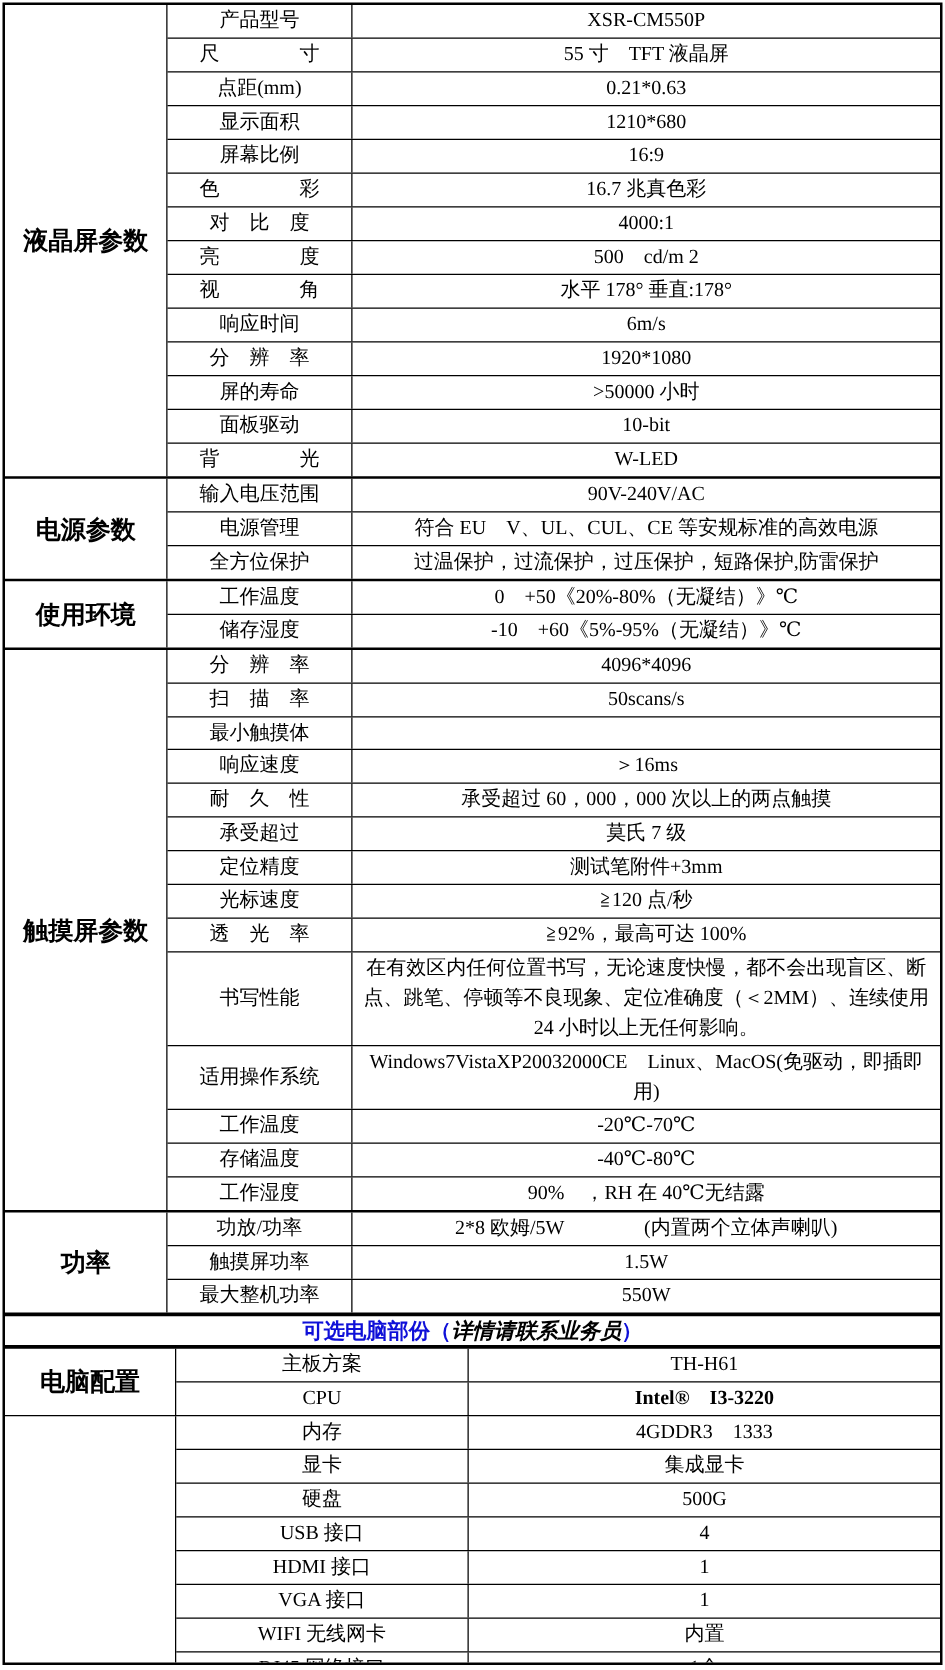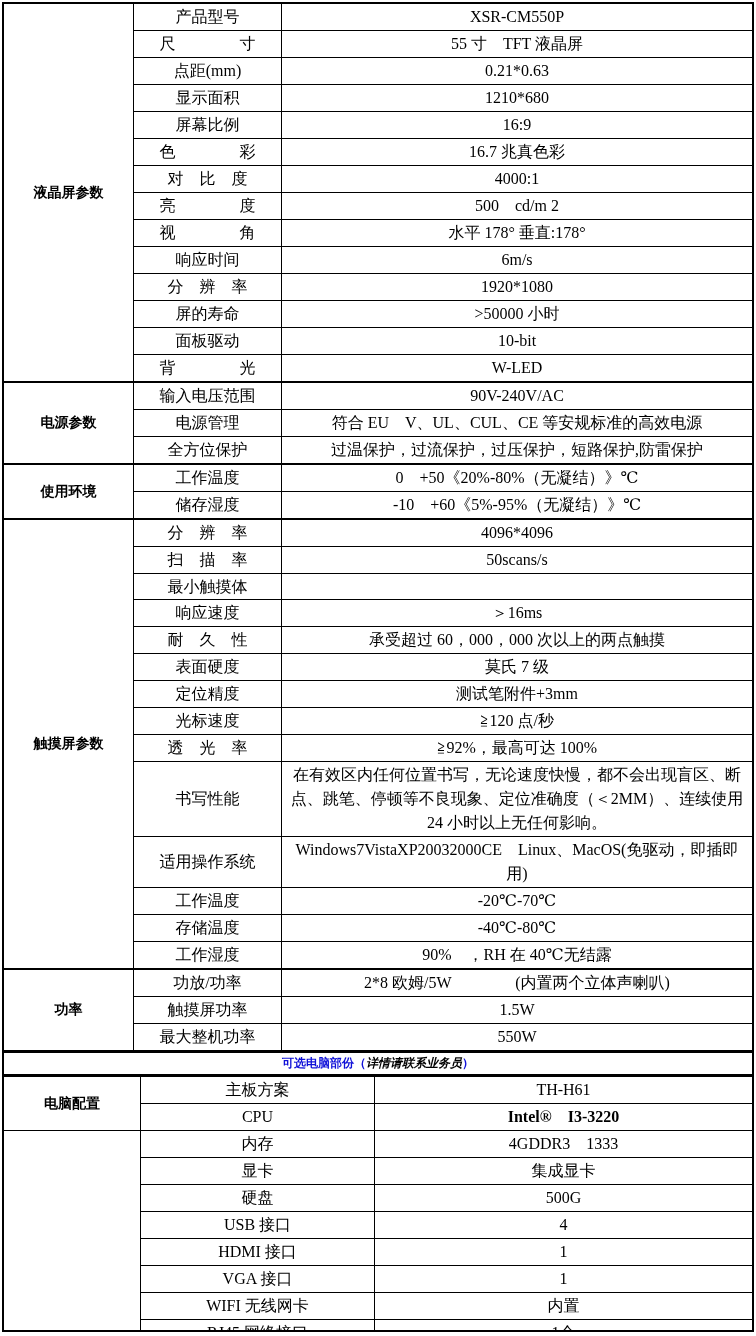--- a/index.html
+++ b/index.html
@@ -20,21 +20,21 @@
     overflow: hidden;
   }
   .spec-table { display: flex; flex-direction: column; }
   .section { display: flex; border-top: 2px solid #000; }
   .spec-table > .section:first-child { border-top: none; }
   .computer > .section { border-top: 1px solid #000; }
   .computer > .section:first-child { border-top: none; font-family: Liberation Serif, serif; }
   .sec-label {
     flex: 0 0 130px;
     display: flex; align-items: center; justify-content: center;
-    font-weight: bold; font-size: 14px;
+    font-weight: bold; font-size: 20px;
     border-right: 1px solid #000;
     text-align: center;
   }
   .computer .sec-label { flex: 0 0 137px; }
   .sec-rows { flex: 1; display: flex; flex-direction: column; }
   .spec-row { display: flex; flex: 1; }
   .spec-row + .spec-row { border-top: 1px solid #000; }
   .param {
     flex: 0 0 148px;
     border-right: 1px solid #000;
@@ -54,21 +54,21 @@
     padding: 1px 6px;
     line-height: 24px;
     white-space: pre-wrap;
   }
   .value.bold { font-weight: bold; }
   .band {
     border-top: 3px solid #000;
     border-bottom: 3px solid #000;
     min-height: 27px;
     display: flex; align-items: center; justify-content: center;
-    font-weight: bold; font-size: 12px;
+    font-weight: bold; font-size: 17px;
     flex: 0 0 auto;
   }
   .band .blue { color: #0f10d8; }
   .band .red { color: #000000; font-style: italic; }
   #computer-table { flex: 1; }
 </style>
 </head>
 <body>
 
 <div class="page">
@@ -182,21 +182,21 @@
             </div>
             <div class="spec-row">
               <div class="param">响应速度</div>
               <div class="value">＞16ms</div>
             </div>
             <div class="spec-row">
               <div class="param">耐　久　性</div>
               <div class="value">承受超过 60，000，000 次以上的两点触摸</div>
             </div>
             <div class="spec-row">
-              <div class="param">表面硬度</div>
+              <div class="param">承受超过</div>
               <div class="value">莫氏 7 级</div>
             </div>
             <div class="spec-row">
               <div class="param">定位精度</div>
               <div class="value">测试笔附件+3mm</div>
             </div>
             <div class="spec-row">
               <div class="param">光标速度</div>
               <div class="value">≧120 点/秒</div>
             </div>

